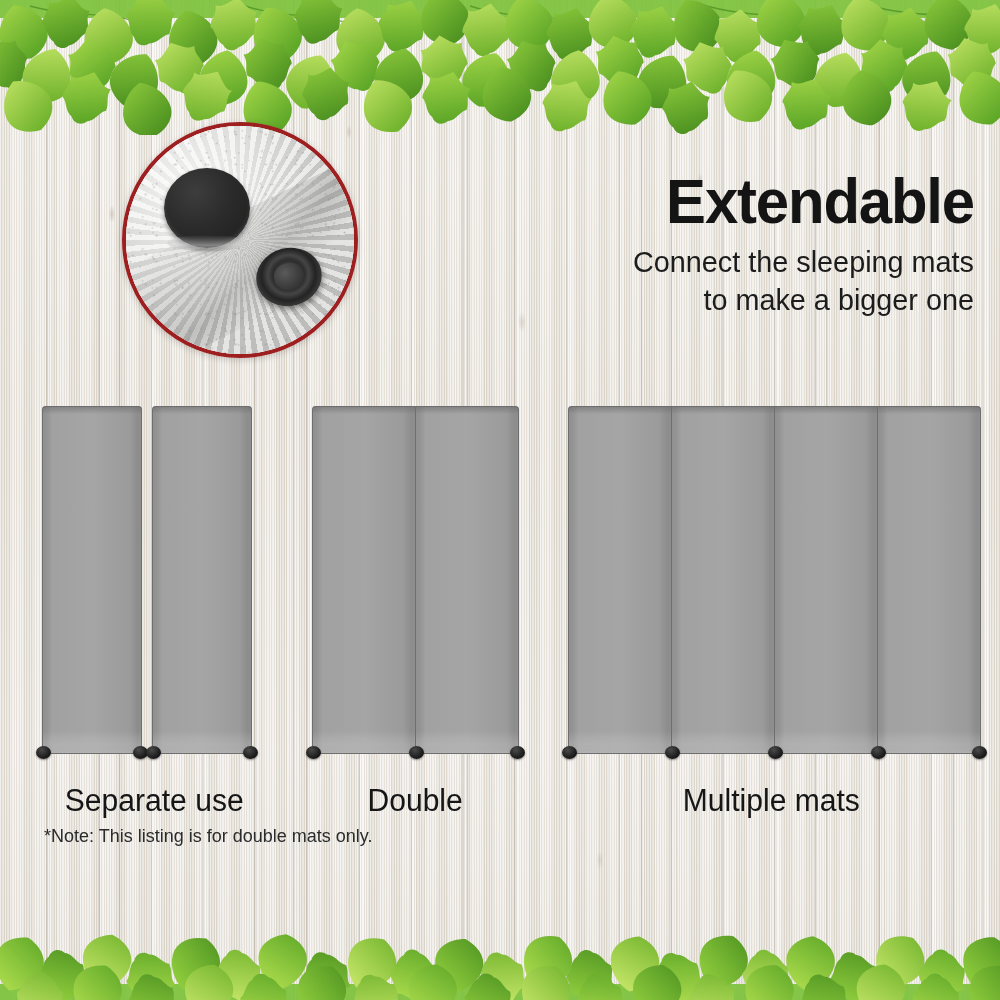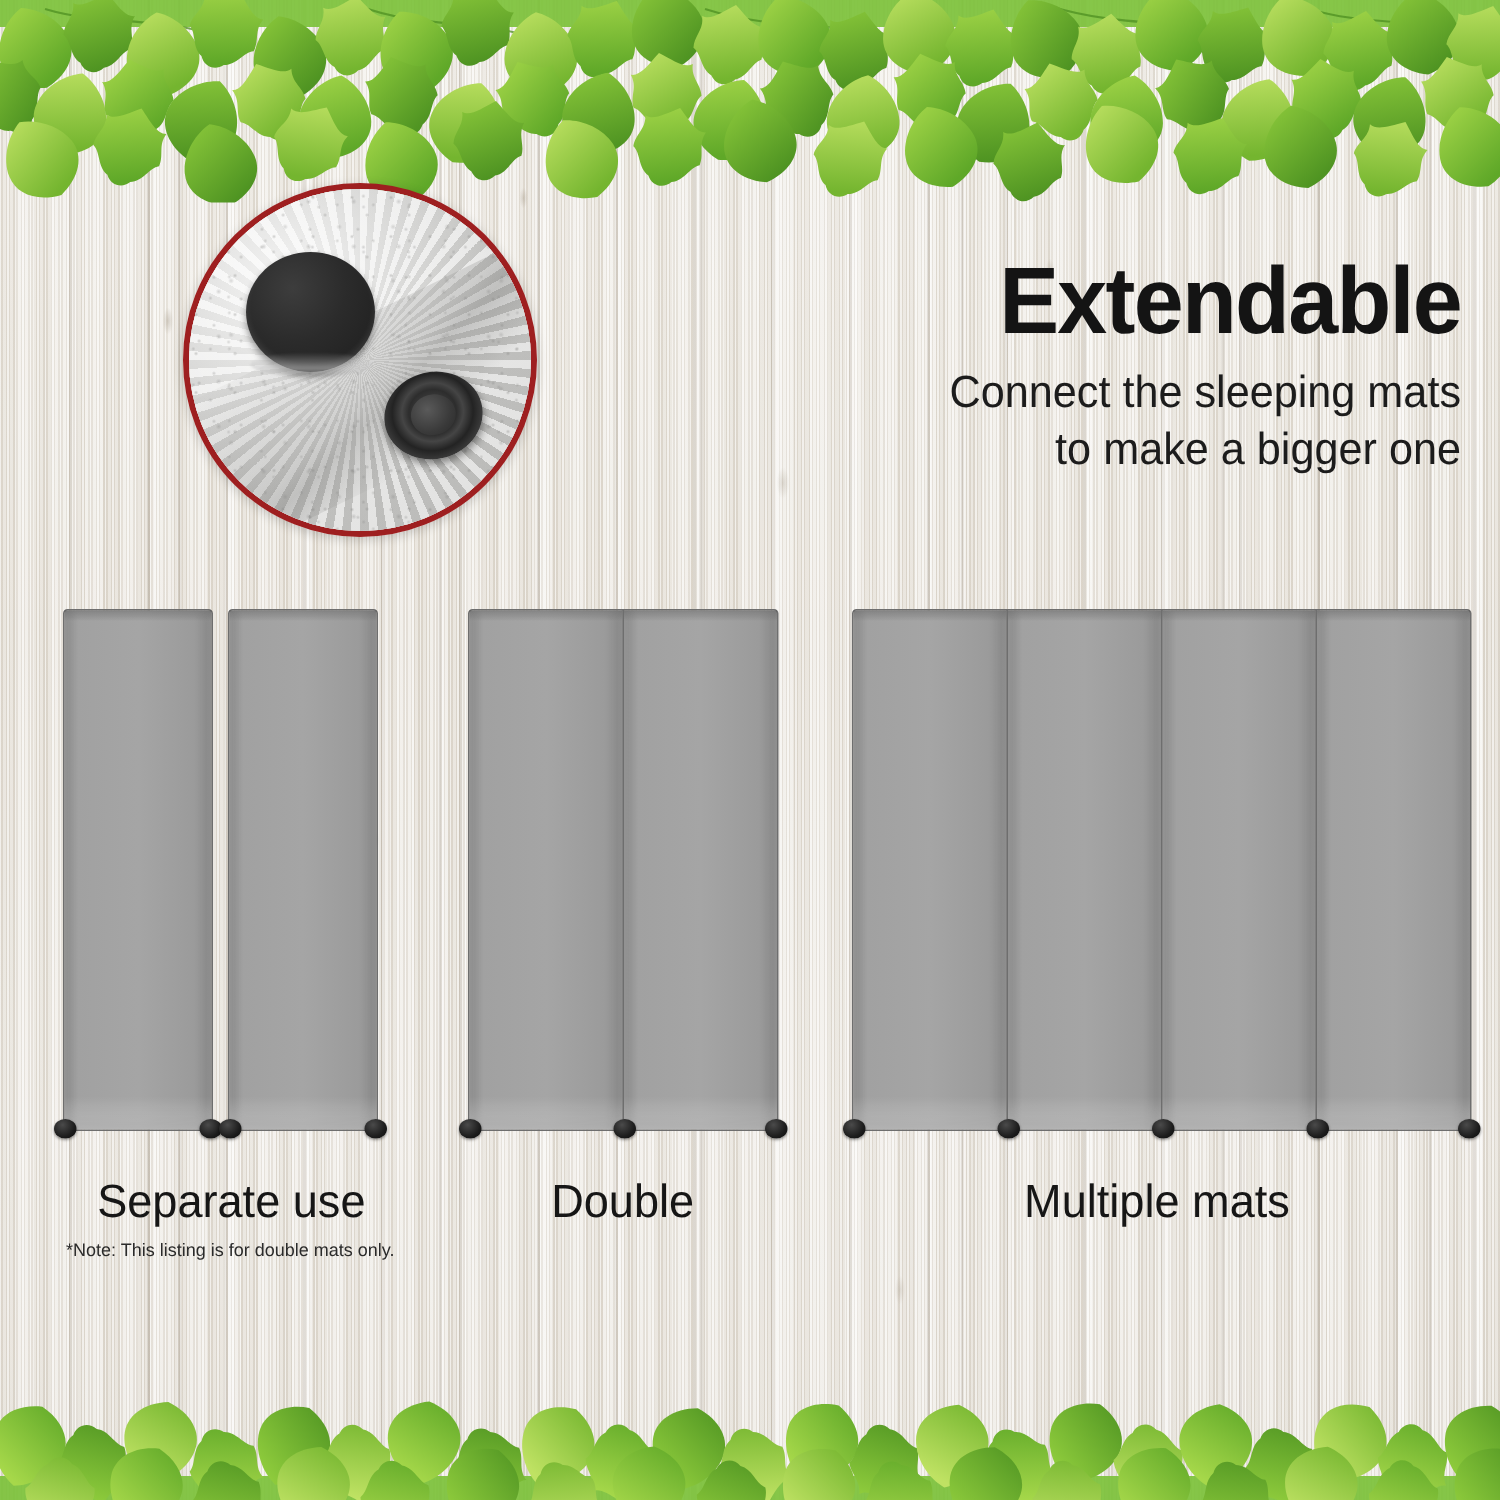--- a/index.html
+++ b/index.html
@@ -214,21 +214,21 @@
     position: absolute;
     font-size: 31px;
     font-weight: 400;
     color: #161616;
     white-space: nowrap;
     transform: scaleX(0.97);
   }
   .note {
     position: absolute;
     left: 44px; top: 826px;
-    font-size: 12px;
+    font-size: 18px;
     font-weight: 400;
     color: #2b2b2b;
     white-space: nowrap;
   }
 </style>
 </head>
 <body>
 
 <div id="poster">
 

